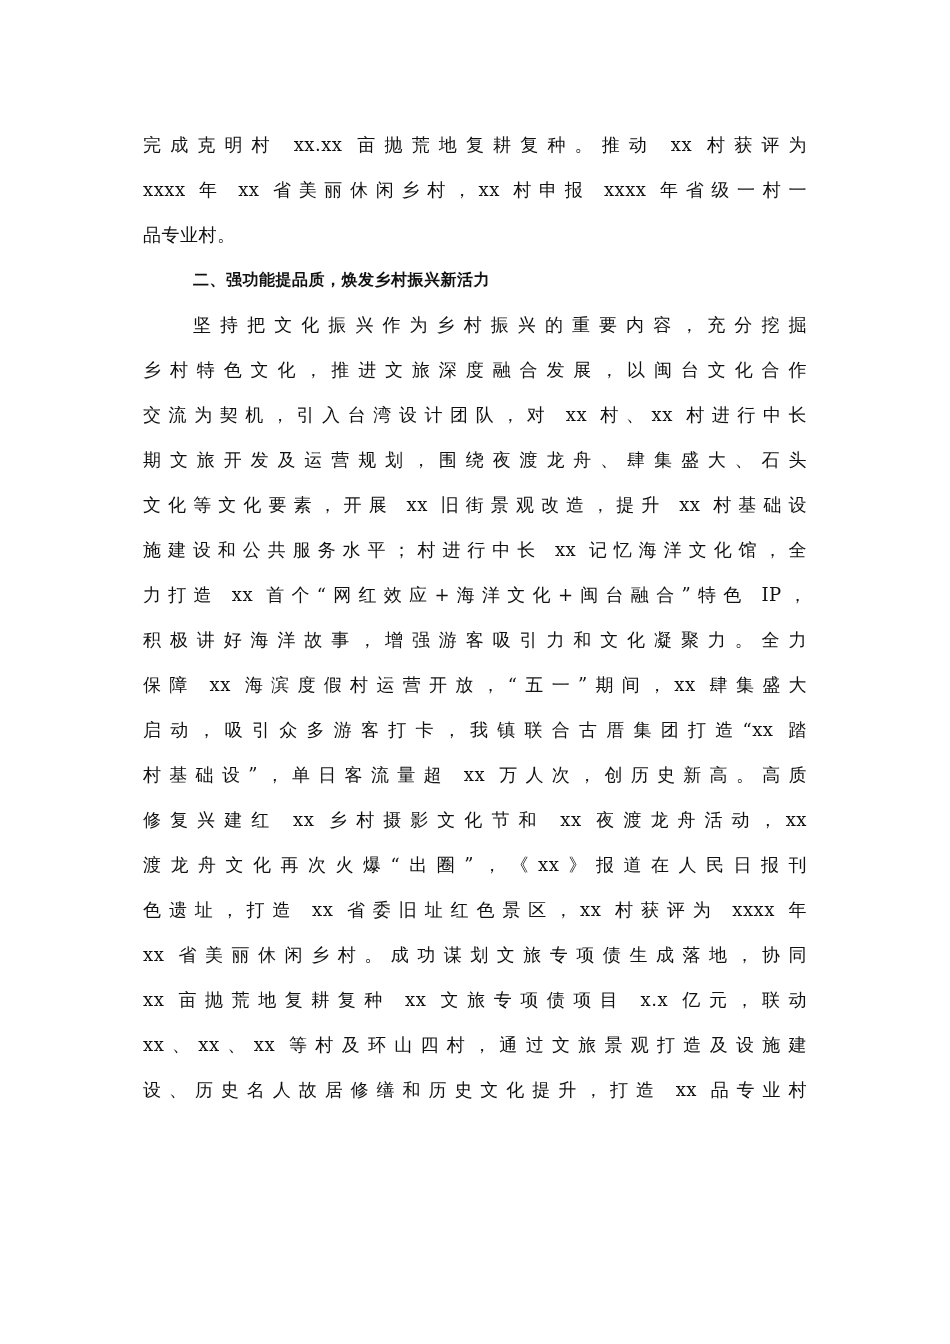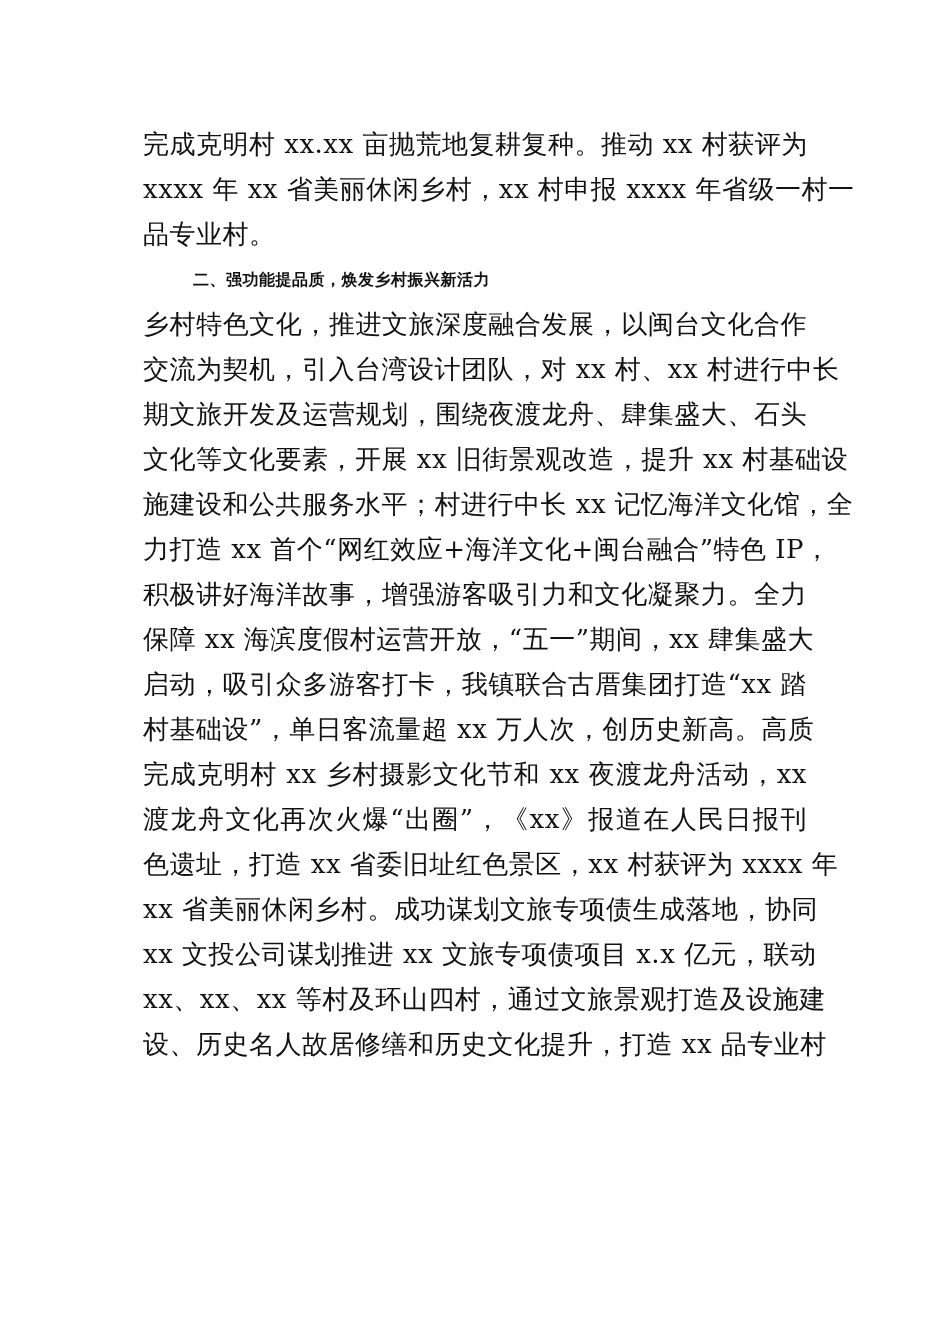--- a/index.html
+++ b/index.html
@@ -17,21 +17,21 @@
     }
     .page {
       position: absolute;
       left: 143px;
       top: 122px;
       width: 664px;
     }
     .line {
       height: 45px;
       line-height: 45px;
-      font-size: 26px;
+      font-size: 18px;
       white-space: nowrap;
       text-align: justify;
       text-align-last: justify;
       letter-spacing: 0.5px;
     }
     .line.last {
       text-align-last: left;
     }
     .line.indent {
       padding-left: 50px;
@@ -53,31 +53,32 @@
 <div class="page">
   <div>
     <div class="line">完成克明村 xx.xx 亩抛荒地复耕复种。推动 xx 村获评为</div>
     <div class="line">xxxx 年 xx 省美丽休闲乡村，xx 村申报 xxxx 年省级一村一</div>
     <div class="line last">品专业村。</div>
   </div>
 
   <div class="heading">二、强功能提品质，焕发乡村振兴新活力</div>
 
   <div>
+    <div class="line indent">坚持把文化振兴作为乡村振兴的重要内容，充分挖掘</div>
     <div class="line">乡村特色文化，推进文旅深度融合发展，以闽台文化合作</div>
     <div class="line">交流为契机，引入台湾设计团队，对 xx 村、xx 村进行中长</div>
     <div class="line">期文旅开发及运营规划，围绕夜渡龙舟、肆集盛大、石头</div>
     <div class="line">文化等文化要素，开展 xx 旧街景观改造，提升 xx 村基础设</div>
     <div class="line">施建设和公共服务水平；村进行中长 xx 记忆海洋文化馆，全</div>
     <div class="line">力打造 xx 首个“网红效应+海洋文化+闽台融合”特色 IP，</div>
     <div class="line">积极讲好海洋故事，增强游客吸引力和文化凝聚力。全力</div>
     <div class="line">保障 xx 海滨度假村运营开放，“五一”期间，xx 肆集盛大</div>
     <div class="line">启动，吸引众多游客打卡，我镇联合古厝集团打造“xx 踏</div>
     <div class="line">村基础设”，单日客流量超 xx 万人次，创历史新高。高质</div>
-    <div class="line">完成克明村 xx 乡村摄影文化节和 xx 夜渡龙舟活动，xx</div>
+    <div class="line">修复兴建红 xx 乡村摄影文化节和 xx 夜渡龙舟活动，xx</div>
     <div class="line">渡龙舟文化再次火爆“出圈”，《xx》报道在人民日报刊</div>
     <div class="line">色遗址，打造 xx 省委旧址红色景区，xx 村获评为 xxxx 年</div>
     <div class="line">xx 省美丽休闲乡村。成功谋划文旅专项债生成落地，协同</div>
-    <div class="line">xx 文投公司谋划推进 xx 文旅专项债项目 x.x 亿元，联动</div>
+    <div class="line">xx 亩抛荒地复耕复种 xx 文旅专项债项目 x.x 亿元，联动</div>
     <div class="line">xx、xx、xx 等村及环山四村，通过文旅景观打造及设施建</div>
     <div class="line">设、历史名人故居修缮和历史文化提升，打造 xx 品专业村</div>
   </div>
 </div>
 
 </body></html>

